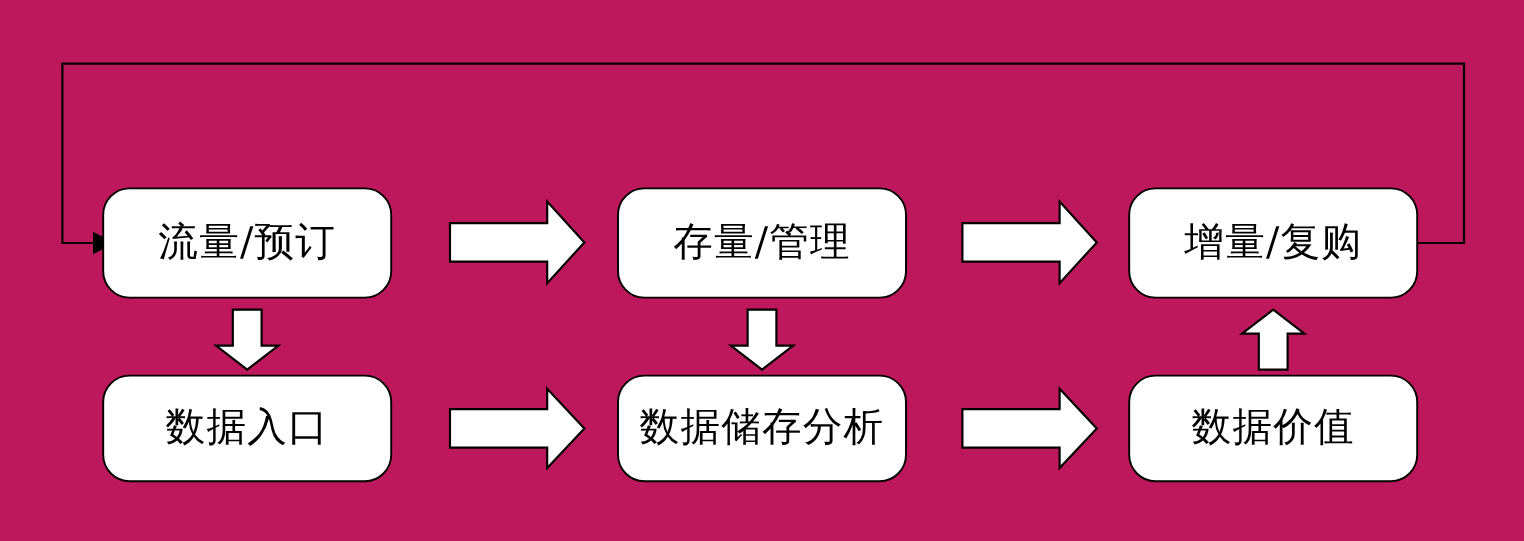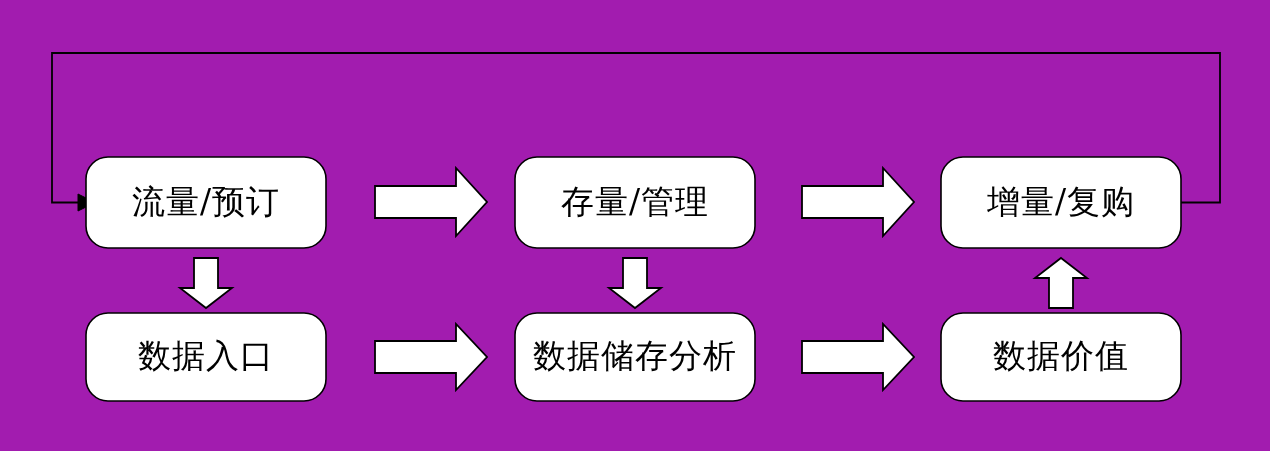--- a/index.html
+++ b/index.html
@@ -7,21 +7,21 @@
     padding: 0;
     background: #ffffff;
   }
   body {
     font-family: "DejaVu Serif", "Liberation Serif", serif;
   }
   #canvas {
     position: relative;
     width: 1270px;
     height: 451px;
-    background: #a21caf;
+    background: #be185d;
     overflow: hidden;
   }
   #diagram-svg {
     position: absolute;
     left: 0;
     top: 0;
     width: 1270px;
     height: 451px;
   }
   .node-box {

